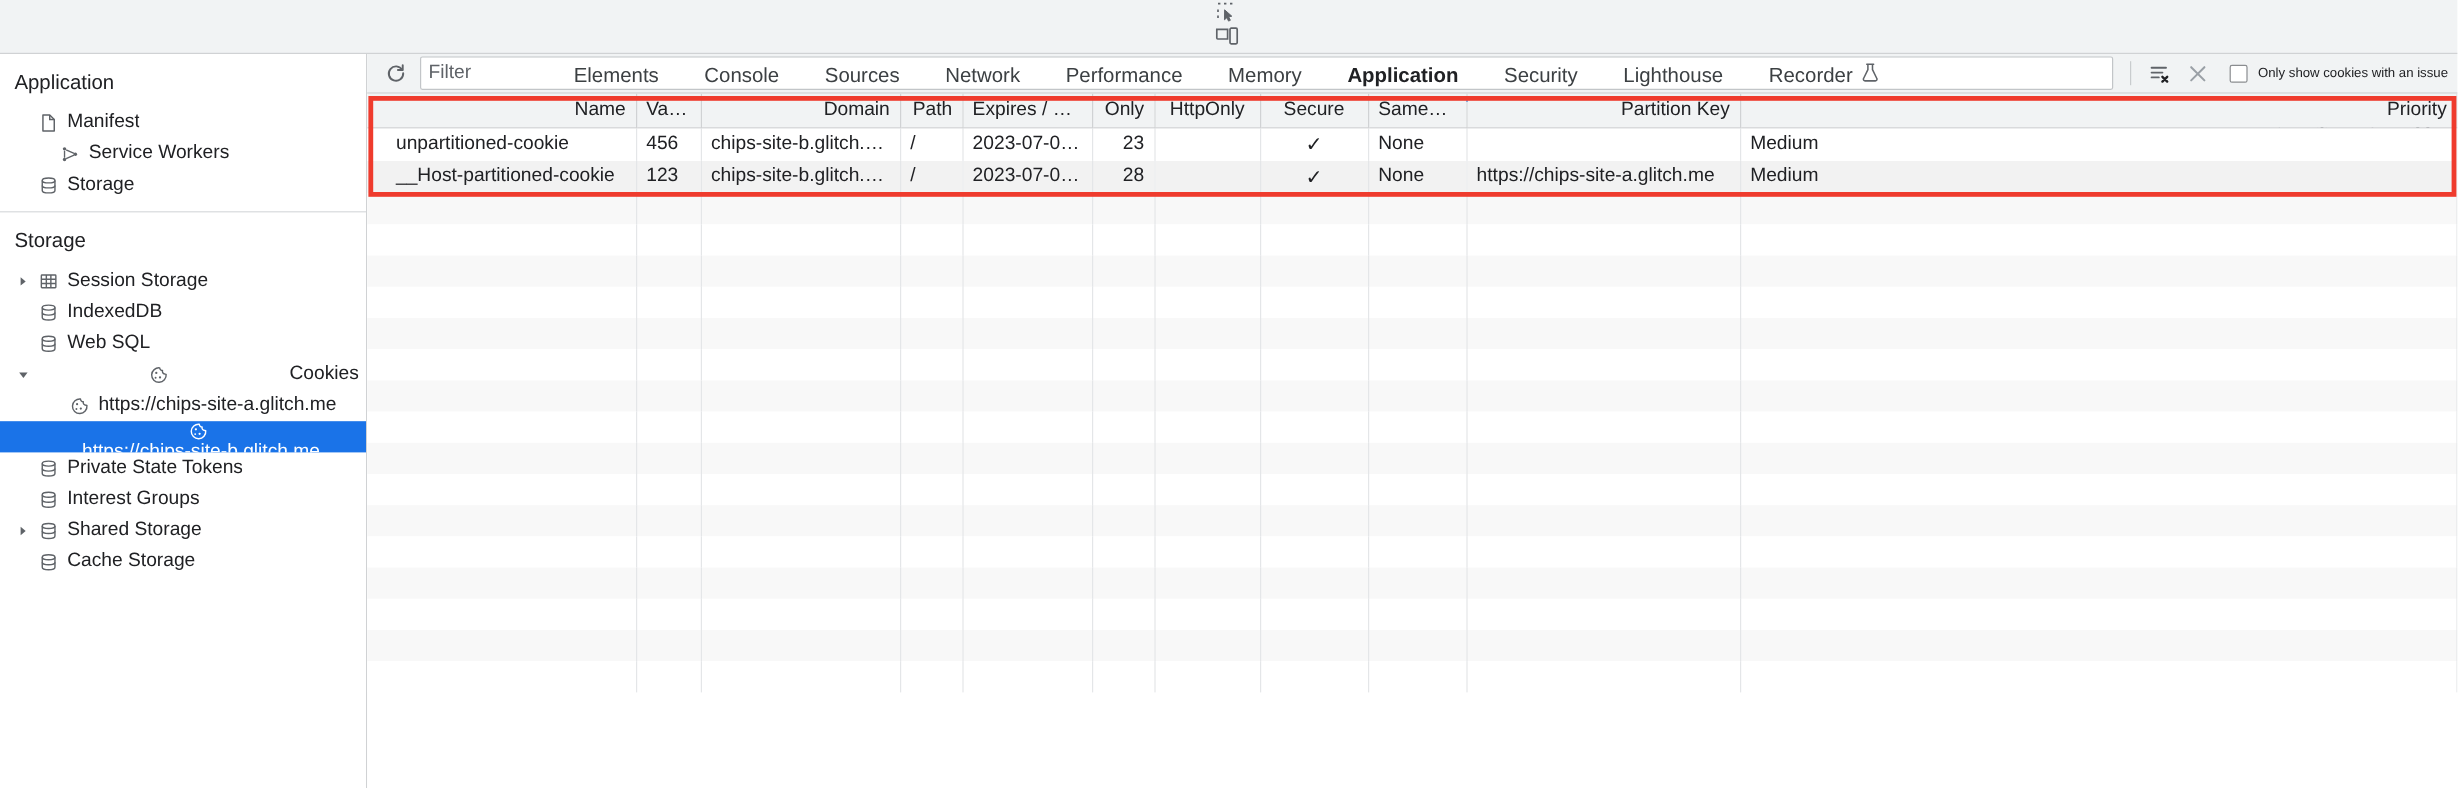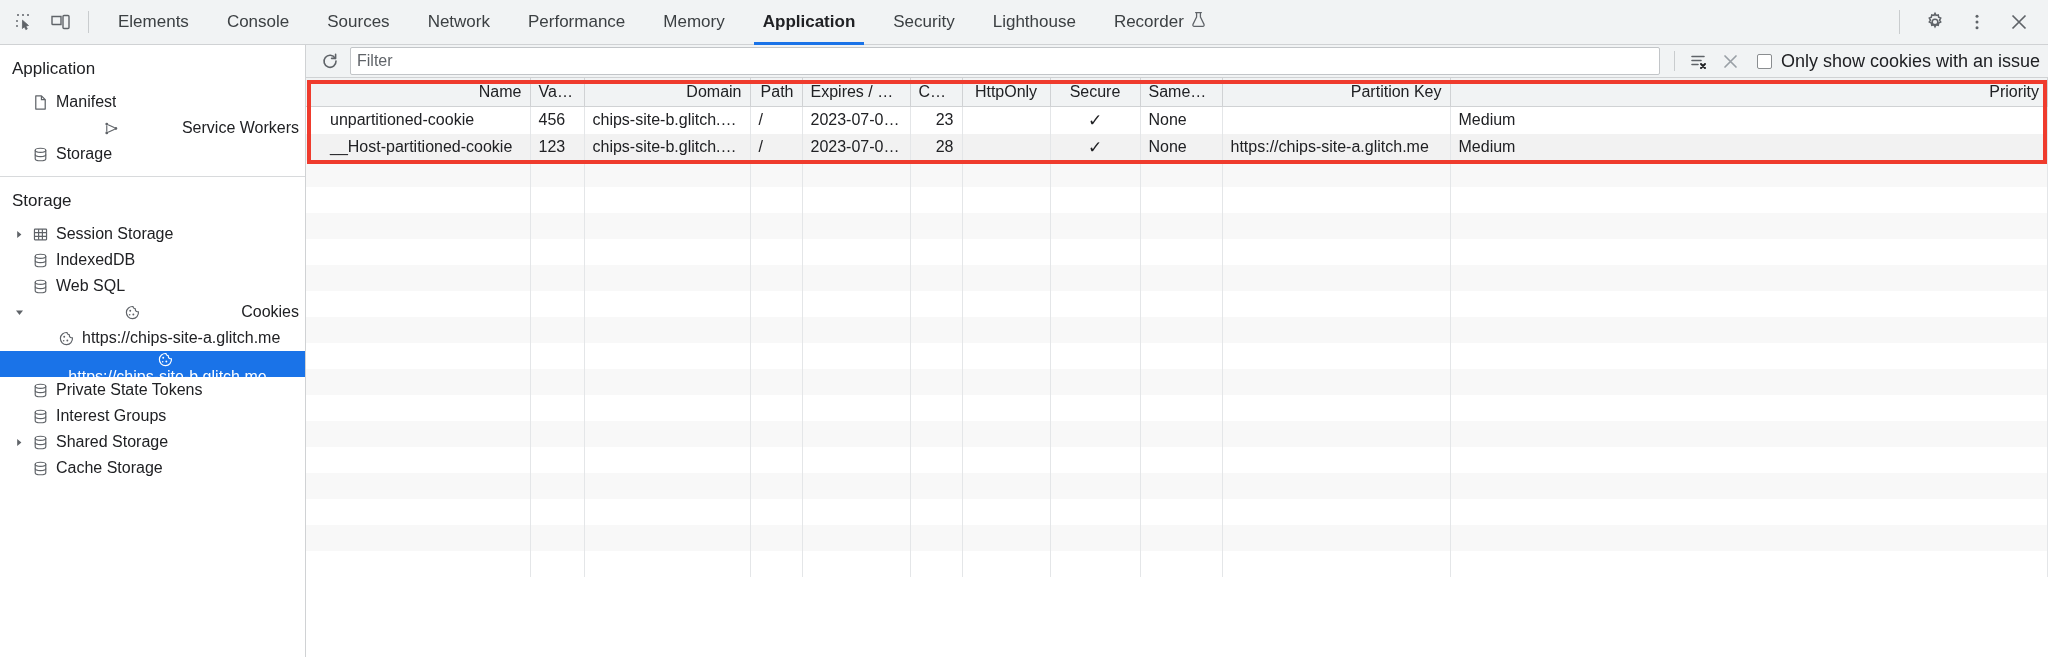--- a/index.html
+++ b/index.html
@@ -14,20 +14,21 @@
   .app { width: 2048px; height: 657px; display: flex; flex-direction: column; background:#fff; }
 
   
   .tabbar {
     height: 45px; min-height: 45px;
     background: #f1f3f4;
     border-bottom: 1px solid #d0d2d4;
     display: flex; align-items: center;
     padding: 0 10px 0 6px;
     position: relative;
+    flex-direction: column;
   }
   .tb-icon {
     width: 36px; height: 32px;
     display: flex; align-items: center; justify-content: center;
     color: #5f6368; cursor: pointer;
   }
   .tb-sep {
     width: 1px; height: 22px; background: #c9ccce; margin: 0 10px;
   }
   .tabs { display: flex; align-items: stretch; height: 45px; }
@@ -110,21 +111,21 @@
     background: #fff; border: 1px solid #c2c5c8; border-radius: 2px;
     font-size: 16px; color: #202124;
     padding: 0 6px; margin: 0 4px 0 2px;
     font-family: "Liberation Sans", sans-serif;
     outline: none; min-width: 0;
   }
   .fb-input::placeholder { color: #5f6368; }
   .fb-sep { width: 1px; height: 20px; background: #c9ccce; margin: 0 6px; }
   .fb-check {
     display: flex; align-items: center; gap: 9px;
-    font-size: 18px; color: #202124; cursor: pointer;
+    font-size: 11px; color: #202124; cursor: pointer;
     margin-left: 8px; white-space: nowrap;
   }
   .cbox {
     width: 15px; height: 15px; border: 1px solid #8a8d90;
     border-radius: 2px; background: #fff;
   }
 
   
   .tablewrap { flex: 1; position: relative; min-height: 0; overflow: hidden; }
   .redbox {
@@ -251,21 +252,21 @@
             <div class="sb-item" style="padding-left: 10px;">
               <span class="sb-arrow empty"></span>
               <span class="sb-ico">
                 <svg width="17" height="17" viewBox="0 0 18 18" fill="none" stroke="currentColor" stroke-width="1.3">
       <path d="M4 2h6l4 4v10H4z" stroke-linejoin="round"></path>
                   <path d="M10 2v4h4"></path>
                 </svg>
               </span>
               <span class="sb-label">Manifest</span>
             </div>
-            <div class="sb-item" style="padding-left: 28px; justify-content: space-between;">
+            <div class="sb-item" style="padding-left: 28px;">
               <span class="sb-arrow empty"></span>
               <span class="sb-ico">
                 <svg width="17" height="17" viewBox="0 0 18 18" fill="currentColor">
       <circle cx="4" cy="4.3" r="1.5"></circle>
                   <circle cx="4" cy="13.7" r="1.5"></circle>
                   <circle cx="13.6" cy="9" r="1.5"></circle>
       <g stroke="currentColor" stroke-width="1.2" fill="none">
                     <path d="M5.4 5.1l7 3.1M5.4 12.9l7-3.1M4 5.9v6.2"></path>
                   </g>
                 </svg>
@@ -461,21 +462,21 @@
               <col style="width: 228px;">
               <col>
             </colgroup>
           <thead>
               <tr id="cookie-head">
                 <th class="">Name</th>
                 <th class="">Value</th>
                 <th class="">Domain</th>
                 <th class="">Path</th>
                 <th class="">Expires / M…</th>
-                <th class="num">Cache</th>
+                <th class="num">Only</th>
                 <th class="ctr">HttpOnly</th>
                 <th class="ctr">Secure</th>
                 <th class="">SameSite</th>
                 <th class="">Partition Key</th>
                 <th class="">Priority</th>
               </tr>
             </thead>
           <tbody id="cookie-body">
               <tr class="odd">
                 <td class="">unpartitioned-cookie</td>

